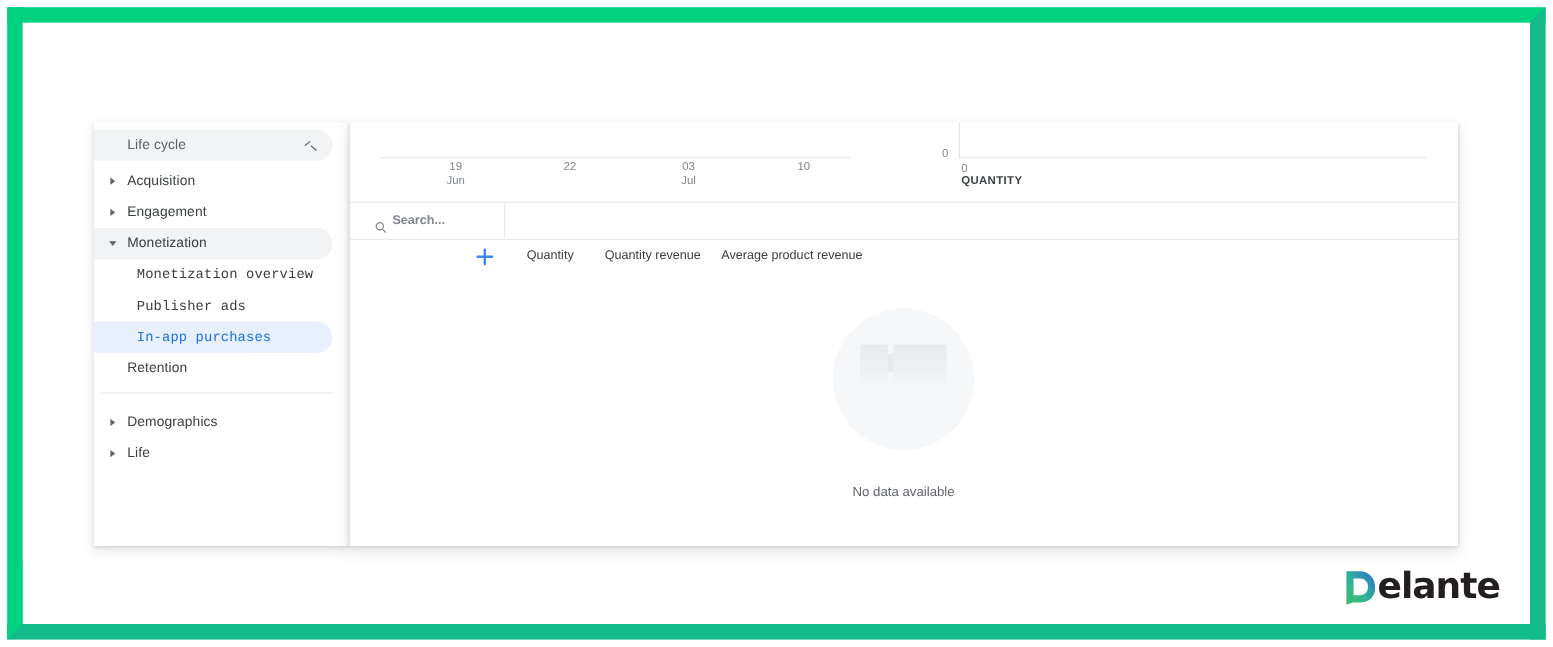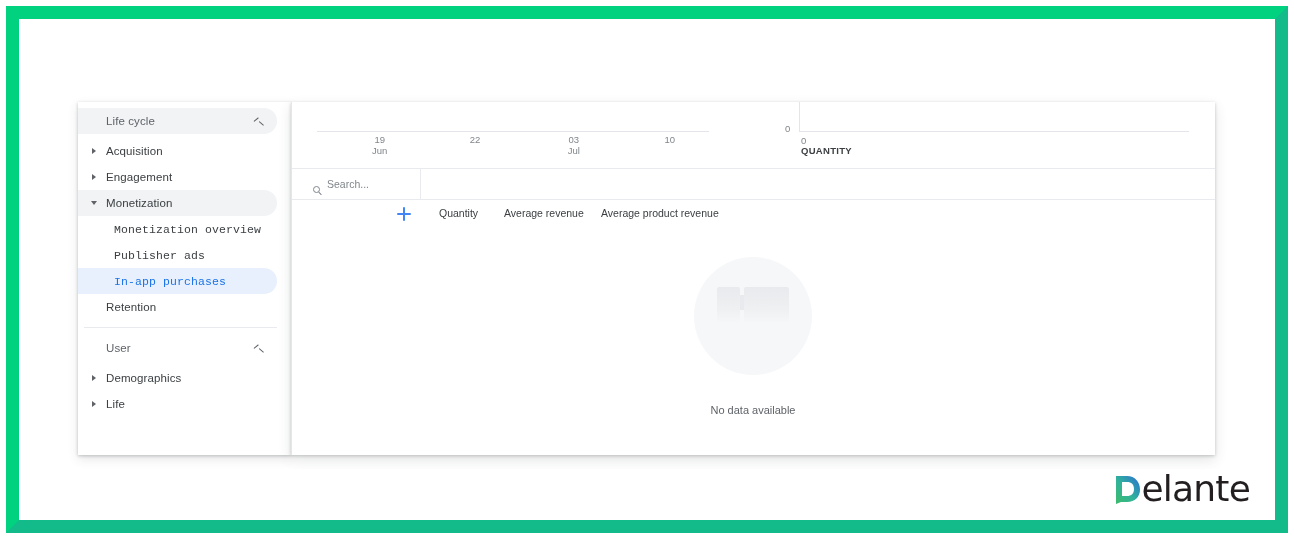--- a/index.html
+++ b/index.html
@@ -122,21 +122,21 @@
   .y-zero { position: absolute; left: 0px; top: 21px; font-size: 9.5px; color: #80868b; }
   .x-zero { position: absolute; left: 16px; top: 33px; font-size: 9.5px; color: #80868b; }
   .x-metric {
     position: absolute; left: 16px; top: 43px;
     font-size: 9.5px; font-weight: bold; color: #3c4043; letter-spacing: .3px;
   }
 
   .hline { height: 1px; background: #e8eaed; }
 
   
-  .search-row { position: relative; height: 30px; }
+  .search-row { position: relative; height: 30px; font-weight: bold; }
   .search-cell {
     position: absolute; left: 0; top: 0; width: 130px; height: 30px;
     display: flex; align-items: center; padding-left: 22px;
     border-right: 1px solid #e8eaed;
   }
   .search-icon-wrap { position: absolute; left: 22px; top: 10px; }
   .mag {
     position: relative; display: inline-block;
     width: 7px; height: 7px; border: 1.2px solid #80868b; border-radius: 50%;
   }
@@ -203,21 +203,21 @@
   }
 
   
   .logo {
     position: absolute; right: 44px; bottom: 33px;
     display: flex; align-items: center; height: 34px;
   }
   .logo-d { position: relative; width: 26px; height: 29px; margin-right: 1px; }
   .logo-text {
     font-family: "DejaVu Sans", sans-serif;
-    font-size: 36px; font-weight: normal; color: #231f20;
+    font-size: 30px; font-weight: bold; color: #231f20;
     letter-spacing: -0.8px; line-height: 30px;
   }
 </style>
 </head>
 <body>
 
 <div id="root">
 
   <div class="frame-border"></div>
 
@@ -266,24 +266,20 @@
         <div class="nav-row active">
           <span class="nav-label sub">In-app purchases</span>
         </div>
 
         <div class="nav-row">
           <span class="nav-label indent1">Retention</span>
         </div>
 
         <div class="nav-divider"></div>
 
-        <div class="nav-row section plain">
-          <span class="nav-label indent1">User</span>
-          <span class="chevron-up"></span>
-        </div>
 
         <div class="nav-gap-sm"></div>
 
         <div class="nav-row">
           <span class="arrow-col">
               <i class="tri-right"></i>
             </span>
           <span class="nav-label">Demographics</span>
         </div>
 
@@ -341,21 +337,21 @@
           <span class="search-text">Search...</span>
         </div>
       </div>
 
       <div class="hline"></div>
 
       <div class="thead">
         <div class="plus-btn"></div>
         <div class="th-metrics">
           <div class="th-m" style="left:18px">Quantity</div>
-          <div class="th-m" style="left:83px">Average revenue</div>
+          <div class="th-m" style="left:83px">Quantity revenue</div>
           <div class="th-m" style="left:180px">Average product revenue</div>
         </div>
       </div>
 
       <div class="empty-area">
         <div class="empty-circle">
           <div class="ph-bar ph-top"></div>
         </div>
         <div class="ph-left"></div>
         <div class="ph-right"></div>

